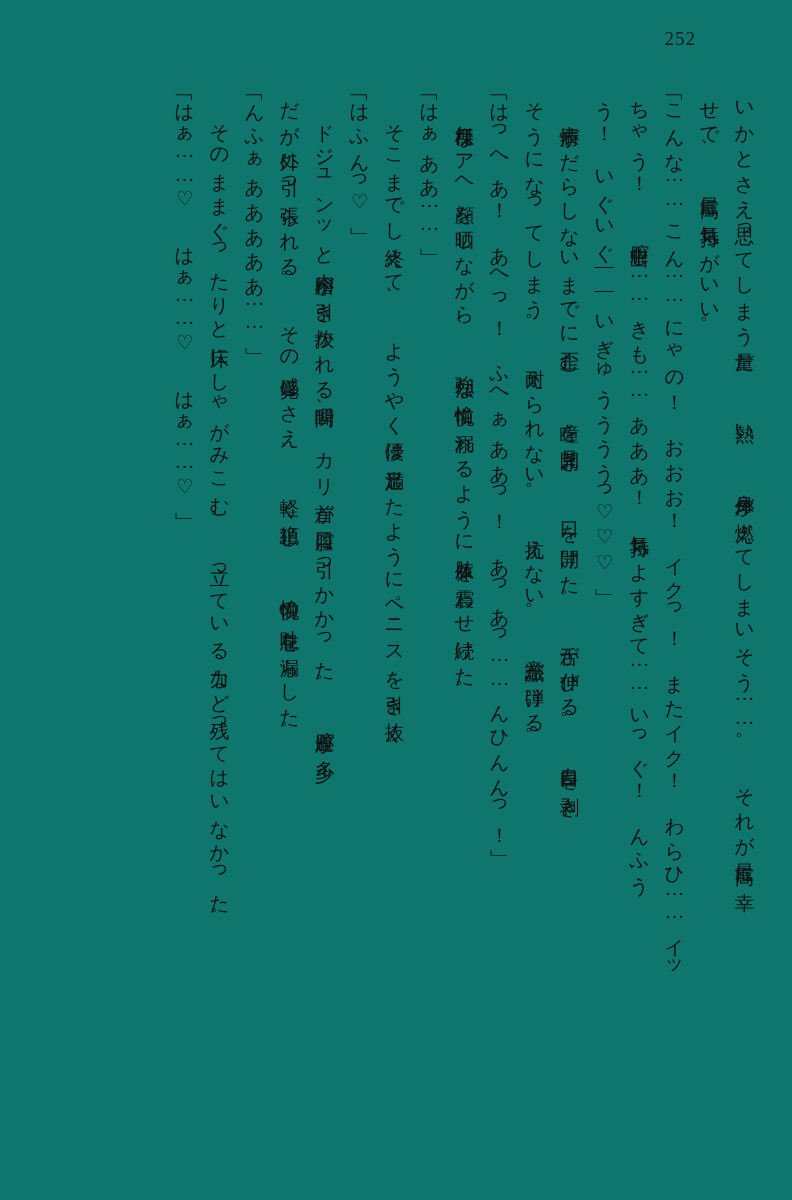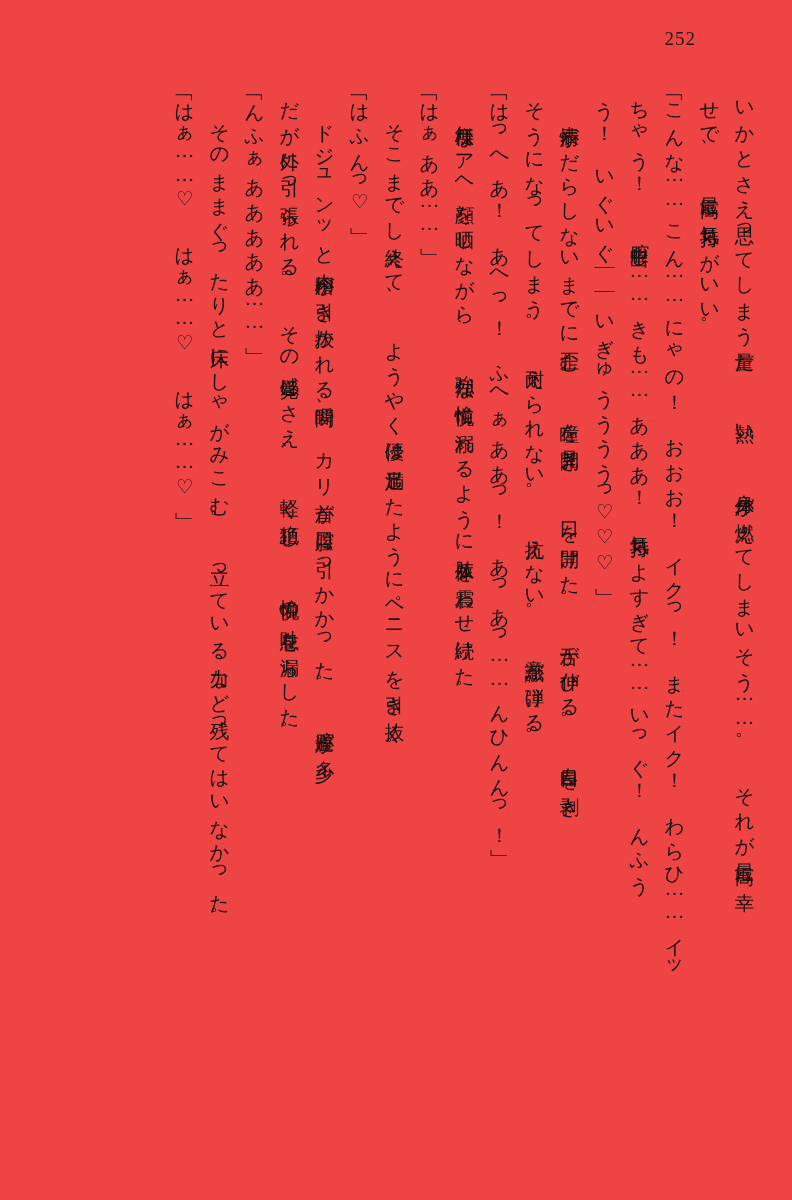--- a/index.html
+++ b/index.html
@@ -11,21 +11,21 @@
     width: 792px;
     height: 1200px;
     overflow: hidden;
     font-family: "Liberation Serif", "DejaVu Serif", serif;
     color: #111111;
   }
   .page {
     position: relative;
     width: 792px;
     height: 1200px;
-    background: #ef4444;
+    background: #0f766e;
     box-sizing: border-box;
   }
   .page-number {
     position: absolute;
     top: 28px;
     right: 96px;
     font-size: 19px;
     letter-spacing: 1px;
     color: #1a1a1a;
     font-family: "Liberation Serif", "DejaVu Serif", serif;

